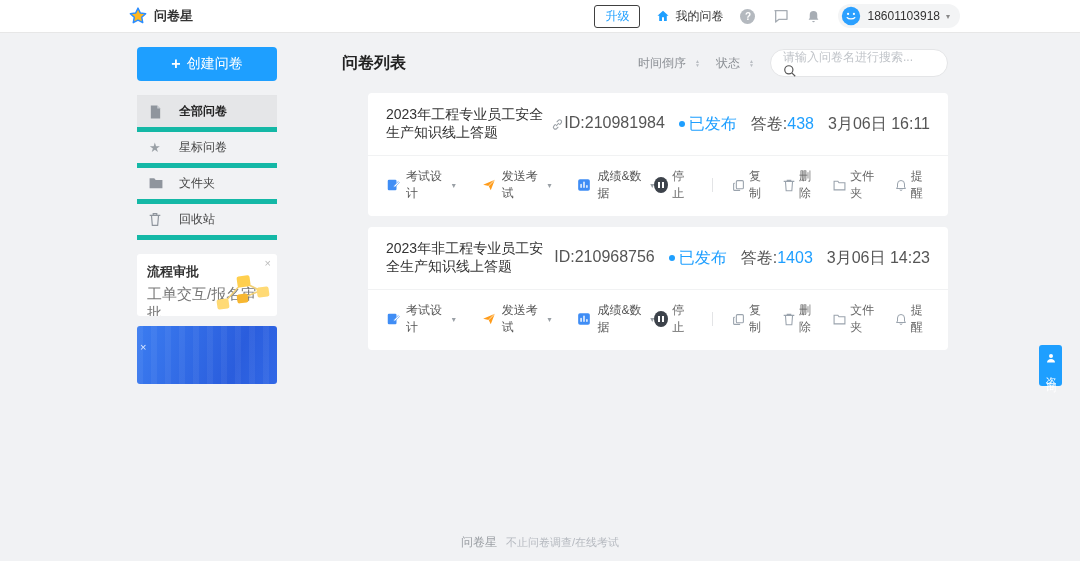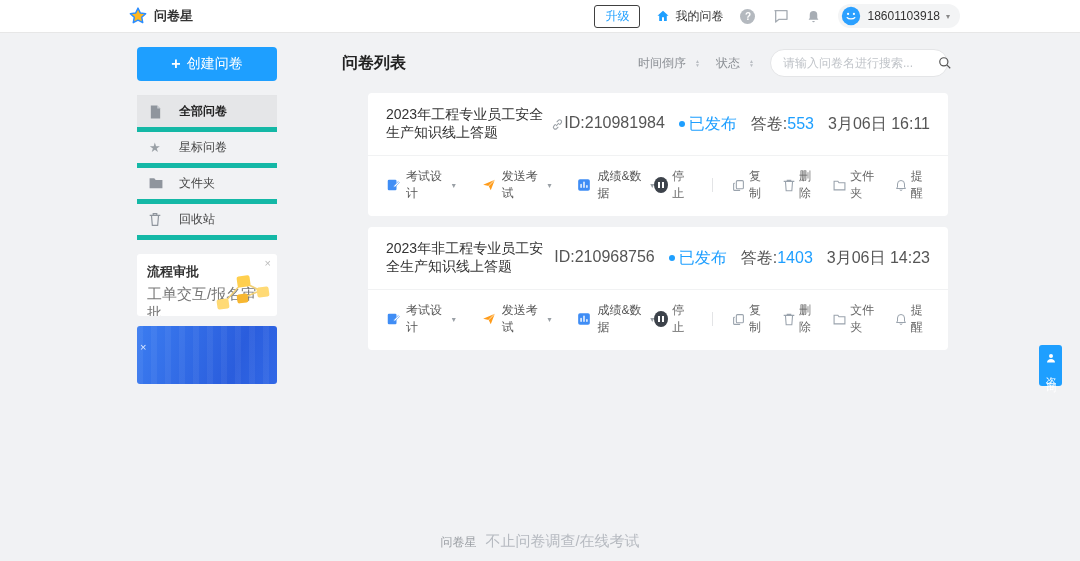--- a/index.html
+++ b/index.html
@@ -54,22 +54,22 @@
   .promo2 > * { position:relative; z-index:1; }
   .promo2-title { font-size:11px; font-weight:700; color:#fff; letter-spacing:.2px; }
   .promo2 .promo-close { color:#dce9ff; z-index:2; }
   
   .main { flex:1; min-width:0; }
   .main-head { display:flex; align-items:center; justify-content:space-between; margin:2px 0 16px; }
   .page-title { font-size:16px; font-weight:700; color:#222;margin-left:12px; }
   .head-controls { display:flex; align-items:center; gap:16px; }
   .sort { display:inline-flex; align-items:center; gap:9px; font-size:12px; color:#8b8f94; cursor:pointer; }
   .sort-arrows { display:flex; flex-direction:column; font-size:5px; line-height:4px; color:#b9bdc2; }
-  .search-box { display:flex; align-items:center; width:178px; height:28px; background:#fff;
-    border:1px solid #e4e5e7; border-radius:14px; padding:0 10px 0 12px; }
+  .search-box { display:flex; width:178px; height:28px; background:#fff;
+    border:1px solid #e4e5e7; border-radius:14px; padding:0 10px 0 12px;flex-direction:column; }
   .search-box input { border:none; outline:none; flex:1; font-size:12px; color:#333;
     font-family:inherit; background:transparent; }
   .search-box input::placeholder { color:#c0c4c9; }
   
   .survey-card { background:#fff; border-radius:4px; margin-bottom:11px;margin-left:38px; }
   .card-top { display:flex; align-items:center; justify-content:space-between;
     padding:13px 18px; border-bottom:1px solid #f1f2f3; }
   .survey-title { font-size:14px; color:#333; font-weight:500; display:flex; align-items:center; gap:7px; cursor:pointer; }
   .card-meta { display:flex; gap:14px; font-size:16px; color:#555; white-space:nowrap; }
   .status { display:inline-flex; align-items:center; gap:4px; color:#1e9fff; }
@@ -87,21 +87,21 @@
   .vdiv { width:1px; height:14px; background:#e3e4e6; margin:0 4px; }
   
   .consult-fab { position:absolute; right:18px; top:345px; width:23px; background:#1e9fff;
     border-radius:3px; padding:7px 0 8px; display:flex; flex-direction:column; align-items:center;
     gap:4px; cursor:pointer; }
   .consult-text { writing-mode:vertical-rl; letter-spacing:5px; color:#fff; font-size:11px; }
   
   .footer { position:absolute; left:0; right:0; bottom:10px; display:flex;
     align-items:baseline; justify-content:center; gap:9px; }
   .footer-brand { font-size:12px; color:#9a9ea3; }
-  .footer-tag { font-size:15px; color:#b6bac0; }
+  .footer-tag { font-size:11px; color:#b6bac0; }
   svg { display:block; }
 </style>
 </head>
 <body>
 
 <header class="topbar">
   <div class="logo">
     <span>
       <svg width="20" height="20" viewBox="0 0 24 24">
         <path d="M12 2.5l2.8 5.9 6.4.8-4.7 4.4 1.2 6.4L12 16.9 6.3 20l1.2-6.4L2.8 9.2l6.4-.8z" fill="#ffb822" stroke="#2a8cff" stroke-width="1.7" stroke-linejoin="round"></path>
@@ -253,21 +253,21 @@
               </svg>
           </span>
         </div>
         <div class="card-meta">
           <span>ID:210981984</span>
           <span class="status">
             <span class="status-dot"></span>
             <span>已发布</span>
           </span>
           <span>
-            <span>答卷:</span><span class="answers-num">553</span>
+            <span>答卷:</span><span class="answers-num">438</span>
           </span>
           <span>3月06日 16:11</span>
         </div>
       </div>
       <div class="card-actions">
         <div class="act-left">
           <span class="act-btn">
             <span>
               <svg width="14" height="14" viewBox="0 0 24 24">
                   <rect x="3" y="3" width="15" height="18" rx="2" fill="#3f8df5"></rect>

